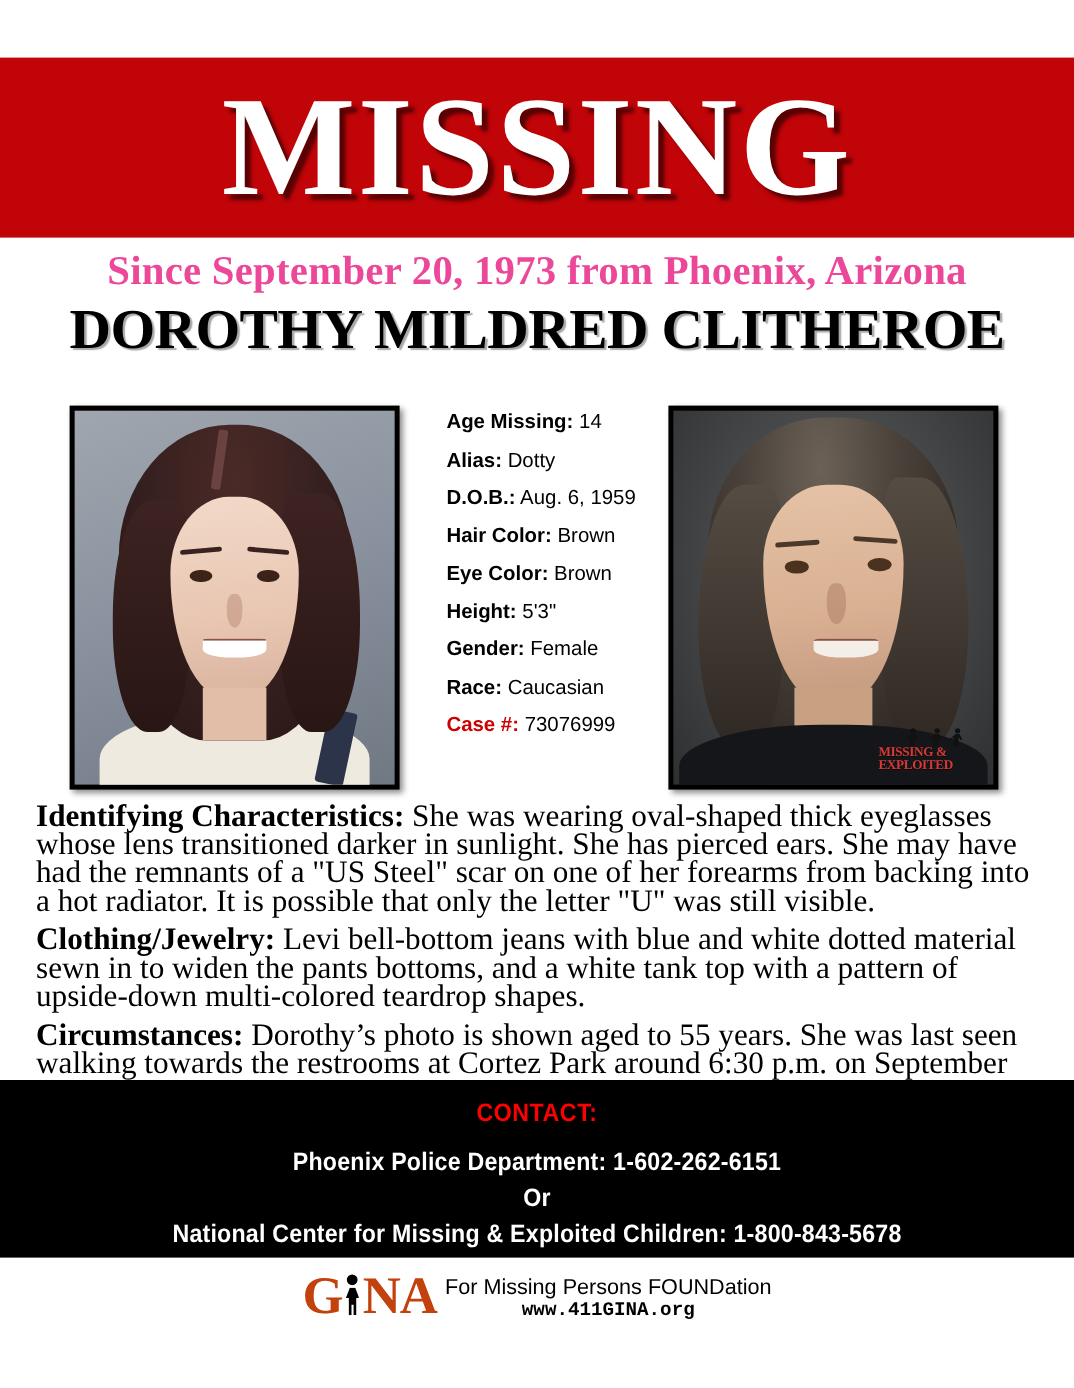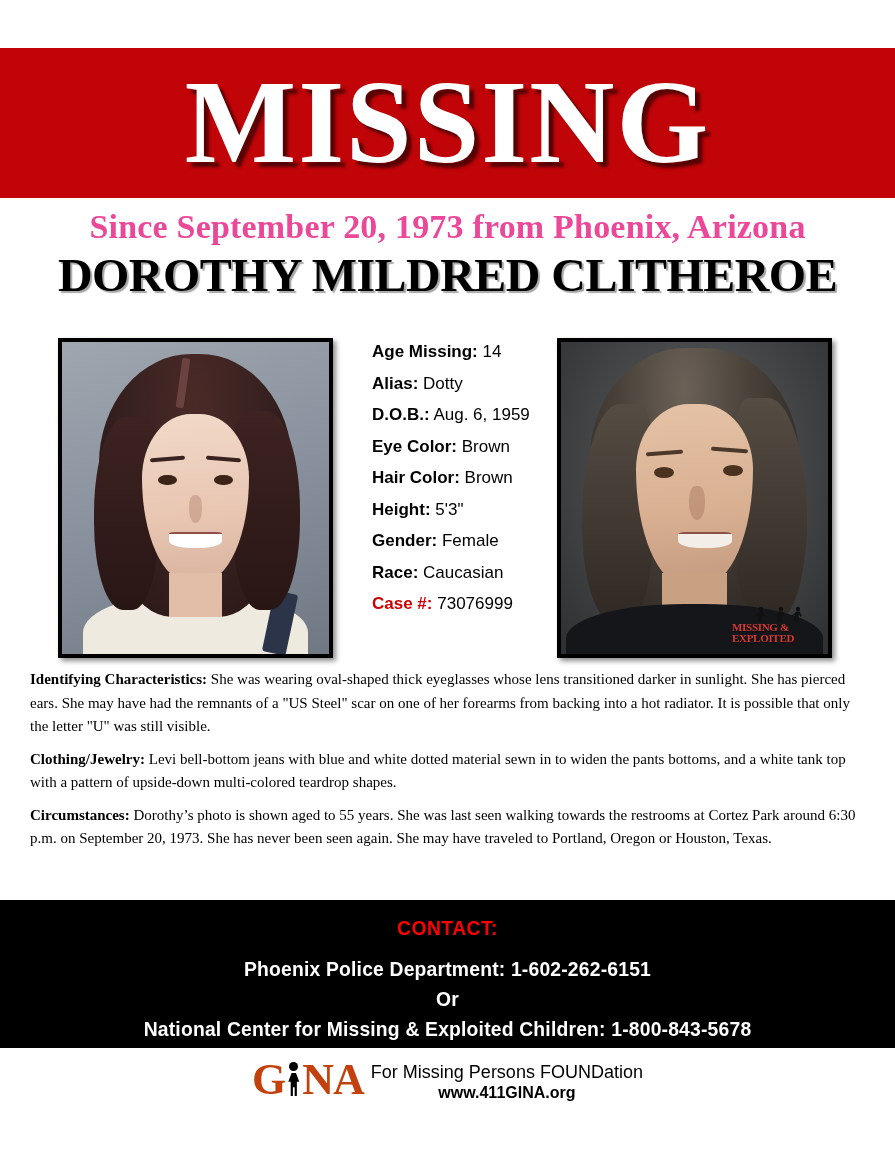--- a/index.html
+++ b/index.html
@@ -225,21 +225,21 @@
   .detail-value { font-weight: normal; }
 
   
   .descriptions {
     position: absolute;
     left: 30px; top: 668px;
     width: 835px;
   }
   .desc-p {
     font-family: "Liberation Serif", serif;
-    font-size: 15px;
+    font-size: 26px;
     line-height: 23.5px;
     color: #000000;
     margin-bottom: 9px;
     text-align: left;
   }
   .desc-head { font-weight: bold; }
 
   
   .contact {
     position: absolute;
@@ -311,21 +311,21 @@
   }
   .logo-tag {
     font-family: "Liberation Sans", sans-serif;
     font-size: 18px;
     color: #000000;
     line-height: 21px;
     white-space: nowrap;
   }
   .logo-tag b { font-weight: normal; }
   .logo-url {
-    font-family: Liberation Sans, sans-serif;
+    font-family: Liberation Mono, monospace;
     font-weight: bold;
     font-size: 16px;
     color: #000000;
     line-height: 19px;
   }
 </style>
 </head>
 <body>
 
 <div class="poster">
@@ -400,25 +400,25 @@
     </div>
     <div class="detail-row">
       <span class="detail-label">Alias:</span>
       <span class="detail-value">Dotty</span>
     </div>
     <div class="detail-row">
       <span class="detail-label">D.O.B.:</span>
       <span class="detail-value">Aug. 6, 1959</span>
     </div>
     <div class="detail-row">
+      <span class="detail-label">Hair Color:</span>
+      <span class="detail-value">Brown</span>
+    </div>
+    <div class="detail-row">
       <span class="detail-label">Eye Color:</span>
-      <span class="detail-value">Brown</span>
-    </div>
-    <div class="detail-row">
-      <span class="detail-label">Hair Color:</span>
       <span class="detail-value">Brown</span>
     </div>
     <div class="detail-row">
       <span class="detail-label">Height:</span>
       <span class="detail-value">5'3"</span>
     </div>
     <div class="detail-row">
       <span class="detail-label">Gender:</span>
       <span class="detail-value">Female</span>
     </div>

